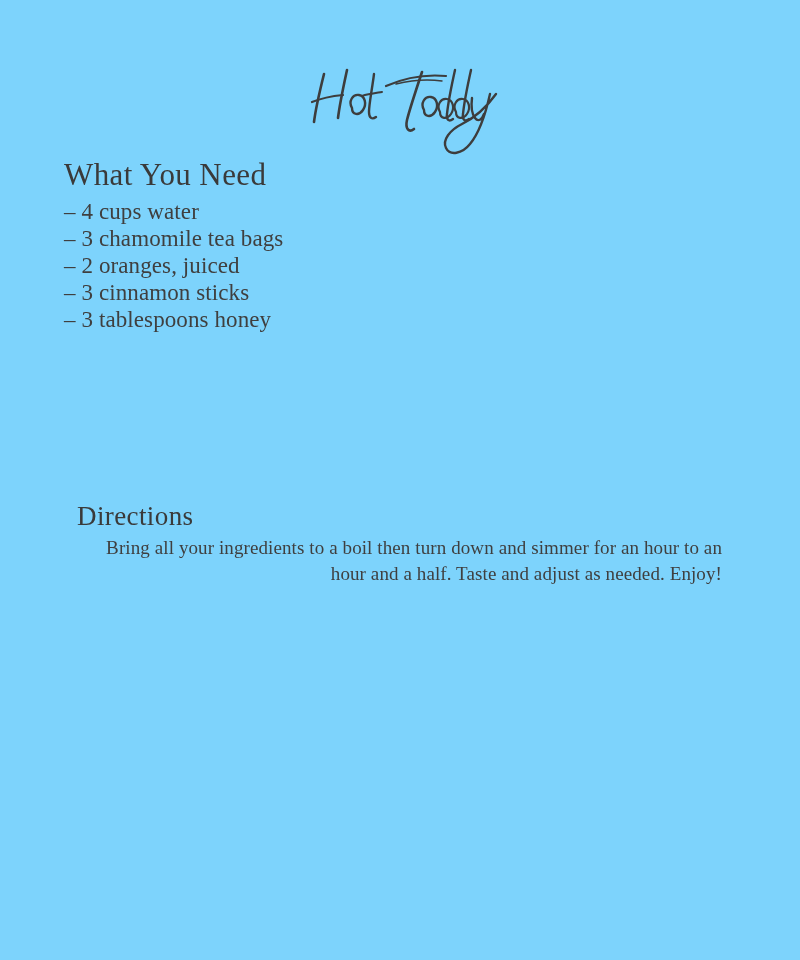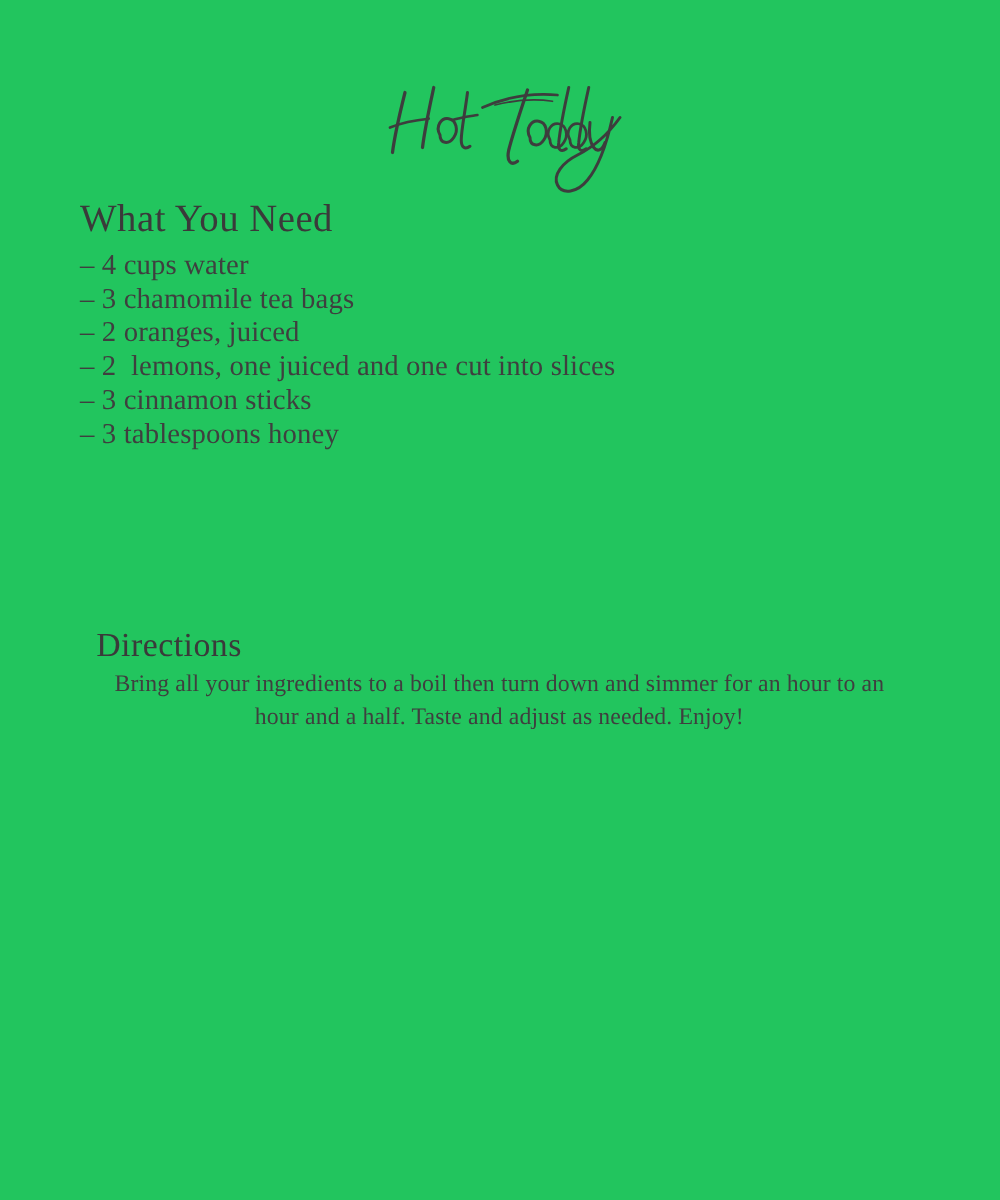--- a/index.html
+++ b/index.html
@@ -14,21 +14,21 @@
     position: relative;
     overflow: hidden;
     font-family: "Liberation Serif", "DejaVu Serif", serif;
     color: #3a3a3a;
     -webkit-font-smoothing: antialiased;
   }
 
   .page {
     position: absolute;
     inset: 0;
-    background: #22c55e;
+    background: #7dd3fc;
   }
 
   
   .title-wrap {
     position: absolute;
     left: 0;
     top: 46px;
     width: 800px;
     height: 120px;
     display: flex;
@@ -100,21 +100,21 @@
     font-size: 27px;
     line-height: 32px;
     margin: 0 0 3px 0;
   }
   .dir-body {
     font-size: 19px;
     line-height: 26px;
     letter-spacing: 0.1px;
     color: #3f3f3f;
     margin: 0;
-    text-align: center;
+    text-align: right;
   }
 </style>
 </head>
 <body>
 
 <div class="page">
 
   <div class="title-wrap">
     <svg class="title-svg" viewBox="0 0 200 112" aria-hidden="true">
 
@@ -144,21 +144,20 @@
     </svg>
     <span class="title-text-fallback">Hot Toddy</span>
   </div>
 
   <div class="ingredients">
     <h2 class="section-heading">What You Need</h2>
     <ul class="ing-list">
       <li><span class="ing-dash">–</span> <span>4 cups water</span></li>
       <li><span class="ing-dash">–</span> <span>3 chamomile tea bags</span></li>
       <li><span class="ing-dash">–</span> <span>2 oranges, juiced</span></li>
-      <li><span class="ing-dash">–</span> <span>2  lemons, one juiced and one cut into slices</span></li>
       <li><span class="ing-dash">–</span> <span>3 cinnamon sticks</span></li>
       <li><span class="ing-dash">–</span> <span>3 tablespoons honey</span></li>
     </ul>
   </div>
 
   <div class="directions">
     <h2 class="section-heading">Directions</h2>
     <p class="dir-body">Bring all your ingredients to a boil then turn down and simmer for an hour to an hour and a half. Taste and adjust as needed. Enjoy!</p>
   </div>
 

